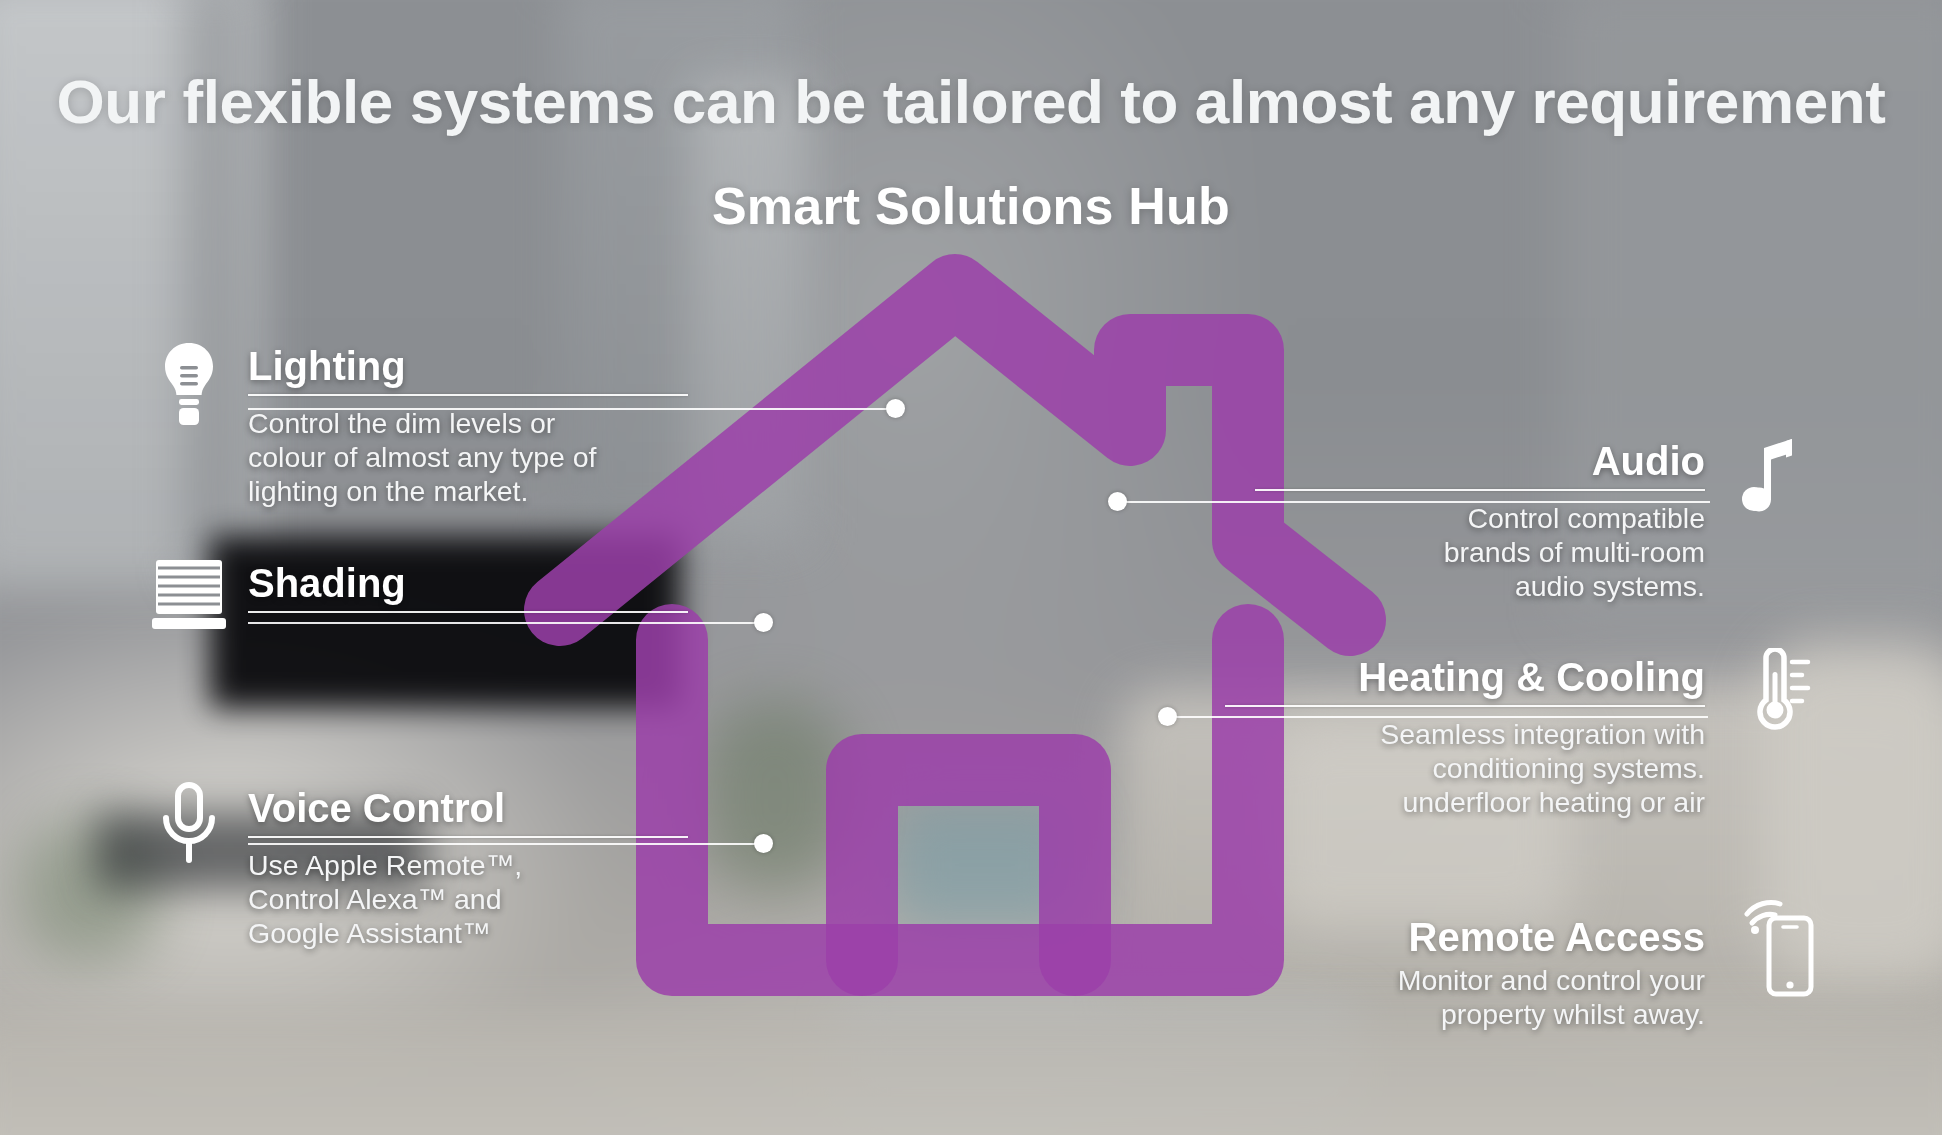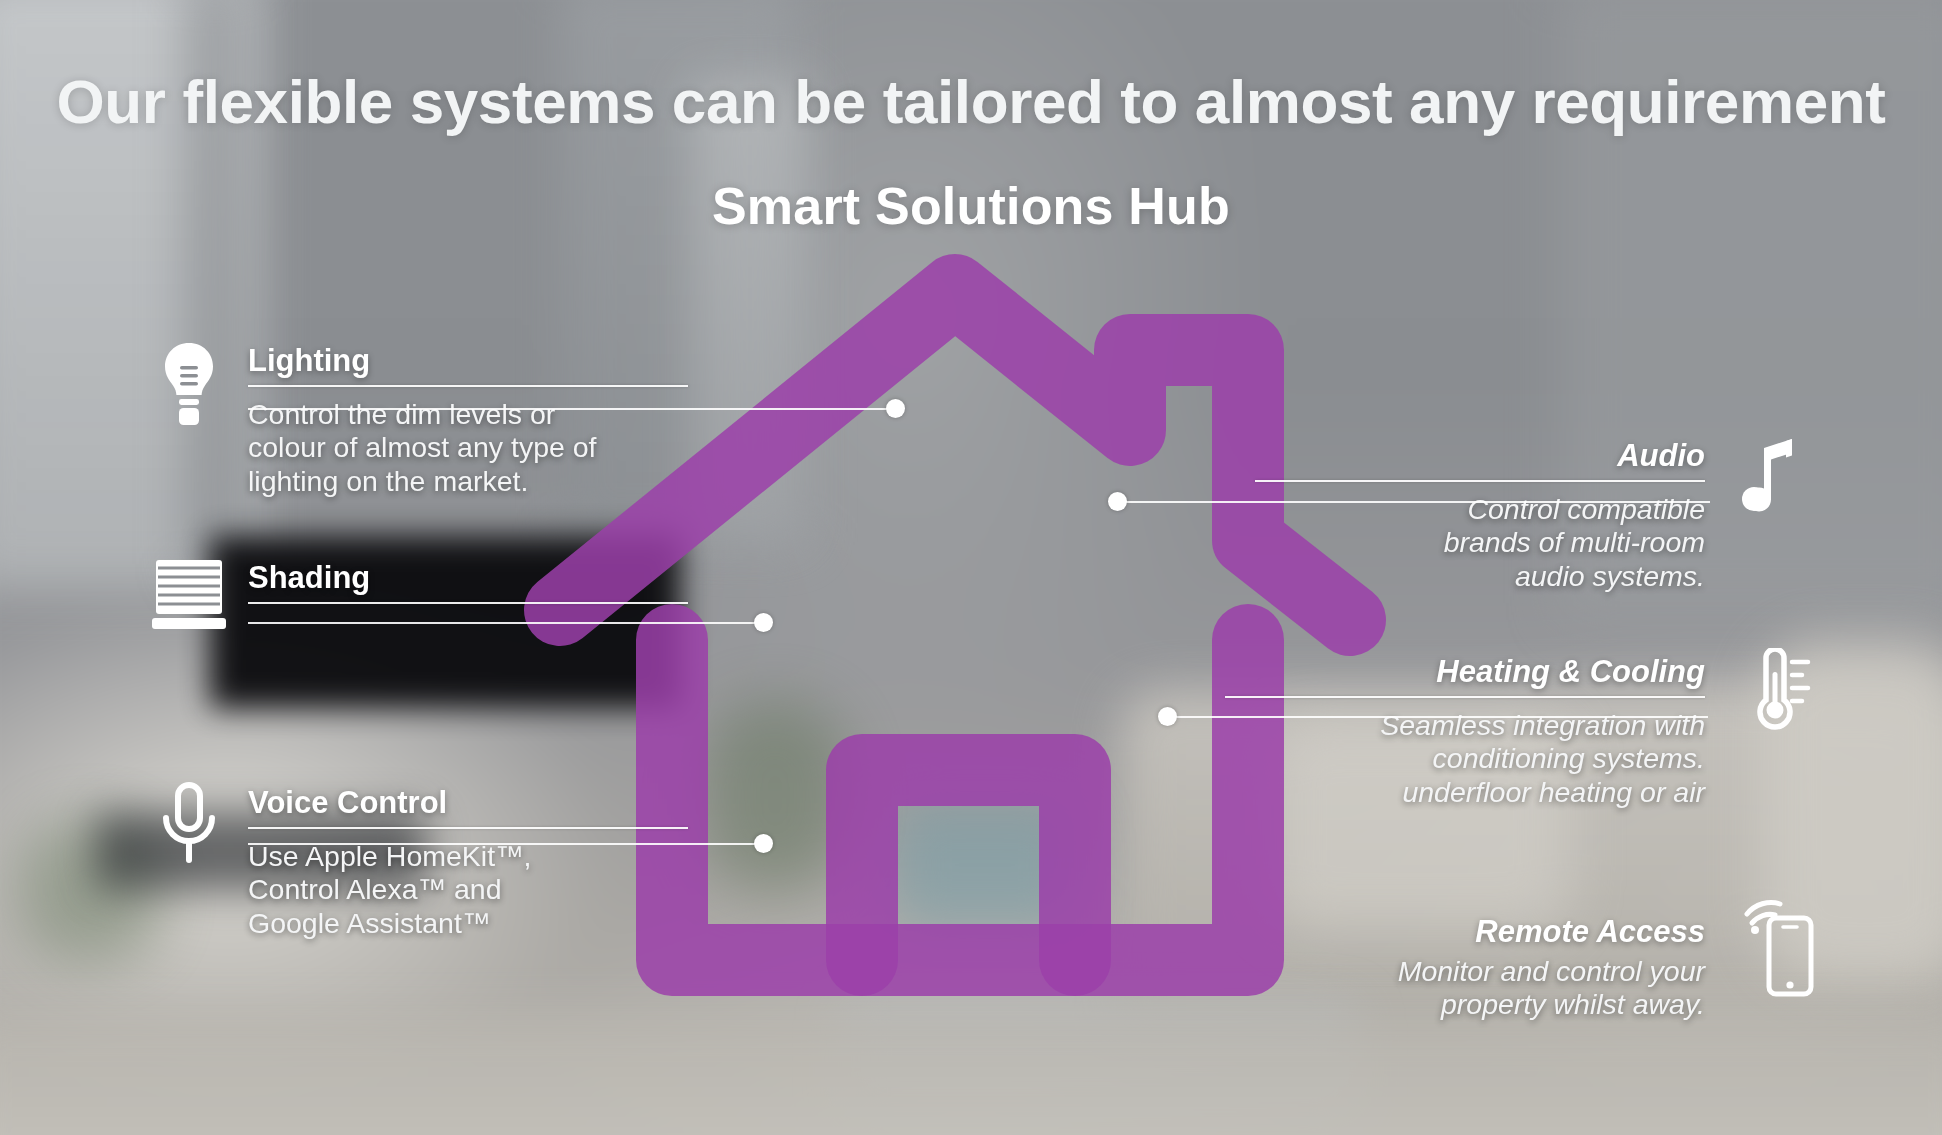--- a/index.html
+++ b/index.html
@@ -56,34 +56,34 @@
     text-shadow:0 1px 10px rgba(0,0,0,.18);
   }
   .subtitle{
     position:absolute;left:0;top:176px;width:1942px;text-align:center;
     font-size:52px;font-weight:700;color:#ffffff;letter-spacing:.2px;
     text-shadow:0 1px 10px rgba(0,0,0,.22);
   }
 
   .feature{position:absolute;}
   .f-title{
-    font-size:31px;font-weight:700;color:#ffffff;line-height:1.05;
+    font-size:40px;font-weight:700;color:#ffffff;line-height:1.05;
     text-shadow:0 2px 6px rgba(0,0,0,.35);white-space:nowrap;
   }
   .rule{height:2px;background:rgba(255,255,255,.92);margin-top:7px;box-shadow:0 0 3px rgba(0,0,0,.2);}
   .f-desc{
     font-size:28.5px;font-weight:400;color:#f4f5f6;line-height:1.19;margin-top:11px;
     text-shadow:0 2px 6px rgba(0,0,0,.45);
   }
   .f-desc div{white-space:nowrap;}
 
   
   .col-left .f-title,.col-left .f-desc{text-align:left;}
   
-  .col-right .f-title,.col-right .f-desc{text-align:right;font-style:italic;}
+  .col-right .f-title,.col-right .f-desc{text-align:right;}
 
   .icon{position:absolute;}
   .conn{position:absolute;height:2px;background:rgba(255,255,255,.9);}
   .dot{position:absolute;width:19px;height:19px;border-radius:50%;background:#ffffff;box-shadow:0 0 4px rgba(0,0,0,.25);}
 </style>
 </head>
 <body>
 
 <div id="stage">
 
@@ -155,21 +155,21 @@
     </g>
     <rect x="0" y="60" width="74" height="11" rx="3" fill="#ffffff"></rect>
   </svg>
   <div class="conn" style="left:248px;top:622px;width:520px;"></div>
   <div class="dot" style="left:754px;top:613px;"></div>
 
   <div class="feature col-left" style="left:248px;top:787px;width:440px;">
     <div class="f-title">Voice Control</div>
     <div class="rule"></div>
     <div class="f-desc">
-      <div>Use Apple HomeKit™,</div>
+      <div>Use Apple Remote™,</div>
       <div>Control Alexa™ and</div>
       <div>Google Assistant™</div>
     </div>
   </div>
   <svg class="icon" style="left:158px;top:782px;width:62px;height:88px;" viewBox="0 0 62 88">
     <rect x="20" y="3" width="22" height="44" rx="11" fill="none" stroke="#ffffff" stroke-width="6"></rect>
     <path d="M8 36c0 12.7 10.3 23 23 23s23-10.3 23-23" fill="none" stroke="#ffffff" stroke-width="6" stroke-linecap="round"></path>
     <line x1="31" y1="59" x2="31" y2="78" stroke="#ffffff" stroke-width="6" stroke-linecap="round"></line>
   </svg>
   <div class="conn" style="left:248px;top:843px;width:520px;"></div>

